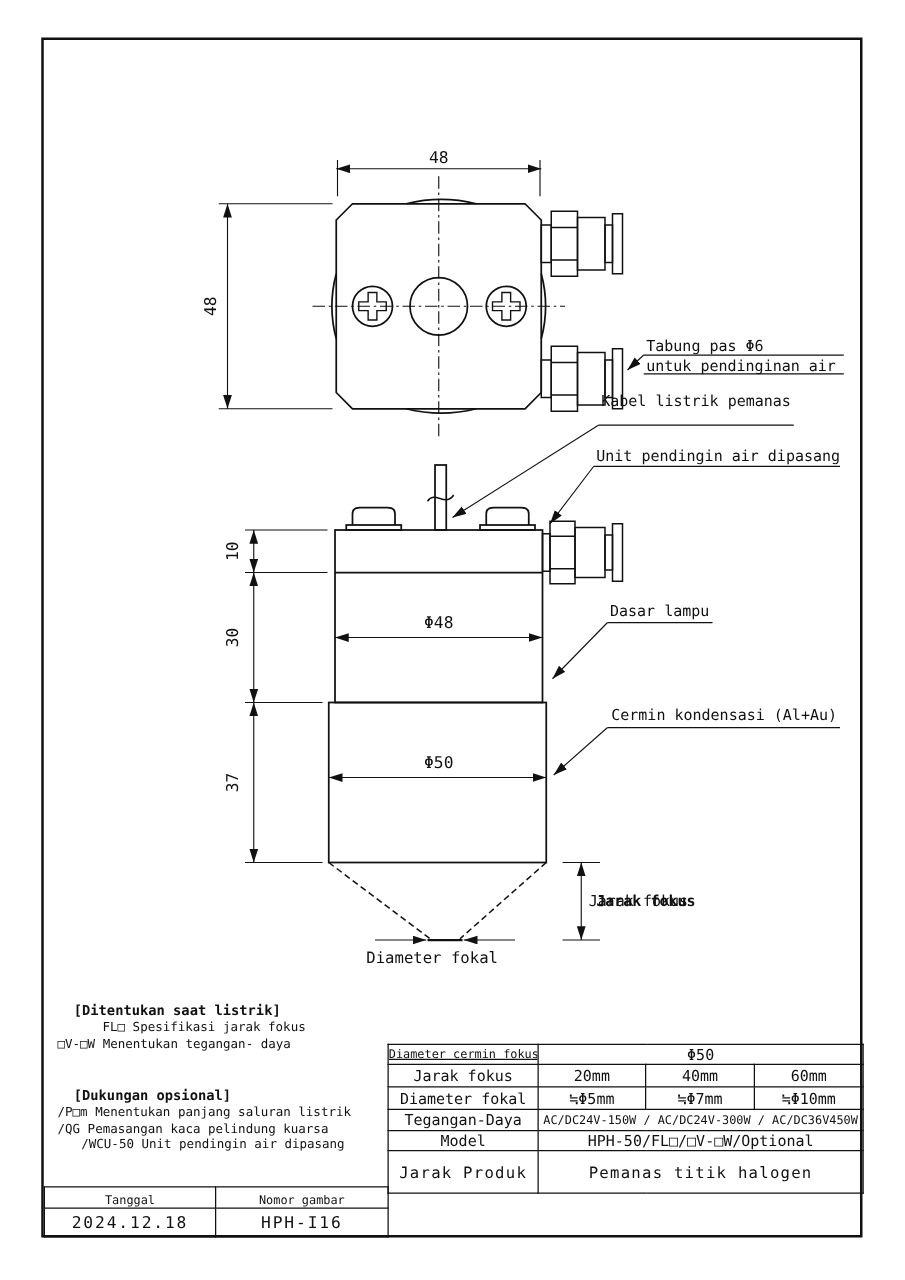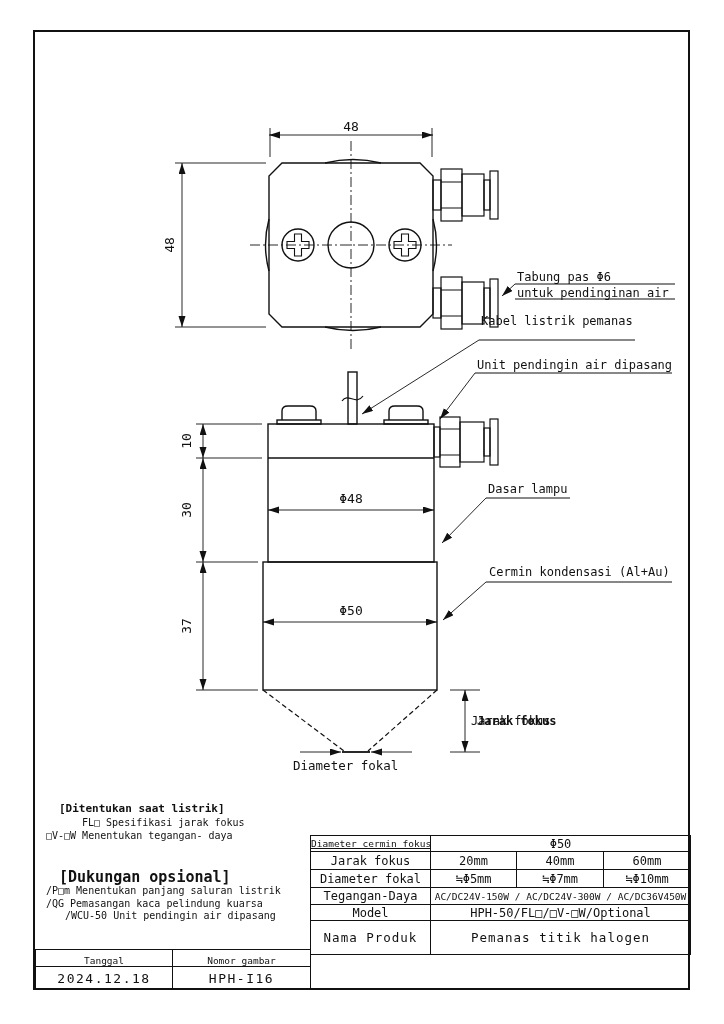--- a/index.html
+++ b/index.html
@@ -169,21 +169,21 @@
   <div class="lbl" style="left:477px;top:358px;">Unit pendingin air dipasang</div>
   <div class="lbl" style="left:488px;top:482px;">Dasar lampu</div>
   <div class="lbl" style="left:489px;top:565px;">Cermin kondensasi (Al+Au)</div>
   <div class="lbl" style="left:471px;top:714px;">Jarak fokus</div>
   <div class="lbl" style="left:477px;top:714px;font-weight:bold;">Jarak fokus</div>
   <div class="lbl" style="left:293px;top:759px;font-size:12.5px;">Diameter fokal</div>
 
   <div class="note-line note-title" style="left:59px;top:803px;font-size:11px;">[Ditentukan saat listrik]</div>
   <div class="note-line" style="left:46px;top:817px;margin-left:36px;">FL□ Spesifikasi jarak fokus</div>
   <div class="note-line" style="left:46px;top:830px;">□V-□W Menentukan tegangan- daya</div>
-  <div class="note-line note-title" style="left:59px;top:871px;font-size:15px;">[Dukungan opsional]</div>
+  <div class="note-line note-title" style="left:59px;top:871px;font-size:11px;">[Dukungan opsional]</div>
   <div class="note-line" style="left:46px;top:885px;">/P□m Menentukan panjang saluran listrik</div>
   <div class="note-line" style="left:46px;top:898px;">/QG Pemasangan kaca pelindung kuarsa</div>
   <div class="note-line" style="left:46px;top:910px;margin-left:19px;">/WCU-50 Unit pendingin air dipasang</div>
 
   <table id="specTable">
     <colgroup>
         <col style="width:120px">
         <col style="width:86px">
         <col style="width:87px">
         <col style="width:87px">
@@ -207,21 +207,21 @@
     </tr>
     <tr style="height:17px">
       <td class="st-label">Tegangan-Daya</td>
       <td class="st-volt" colspan="3">AC/DC24V-150W / AC/DC24V-300W / AC/DC36V450W</td>
     </tr>
     <tr style="height:16px">
       <td class="st-label">Model</td>
       <td class="st-model" colspan="3">HPH-50/FL□/□V-□W/Optional</td>
     </tr>
     <tr style="height:34px">
-      <td class="st-name">Nama Produk</td>
+      <td class="st-name">Jarak Produk</td>
       <td class="st-name" colspan="3">Pemanas titik halogen</td>
     </tr>
   </tbody>
     </table>
 
   <table id="titleTable">
     <colgroup>
         <col style="width:137px">
         <col style="width:138px">
       </colgroup>

